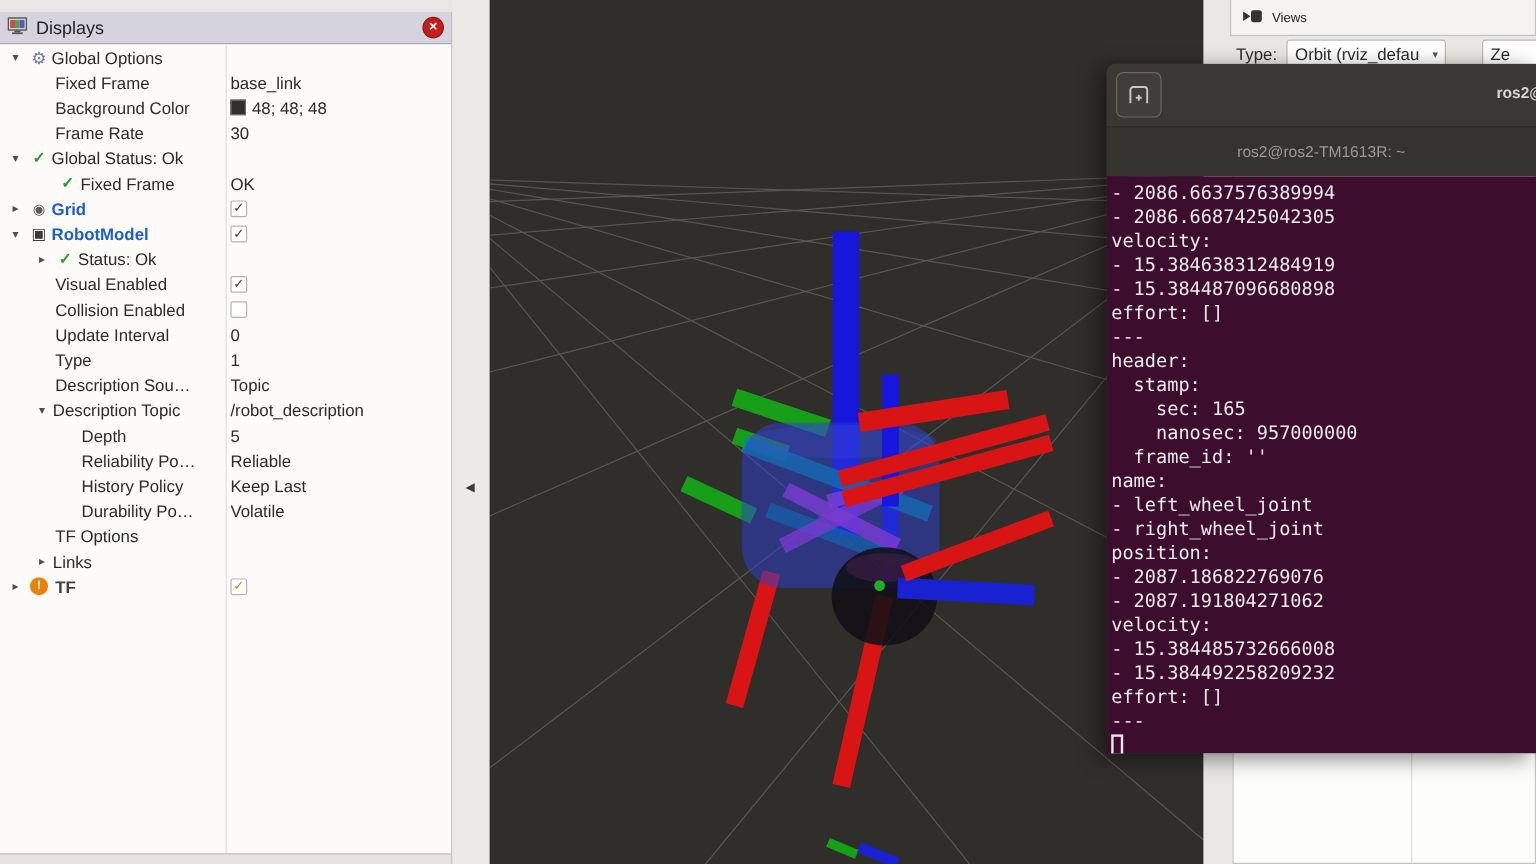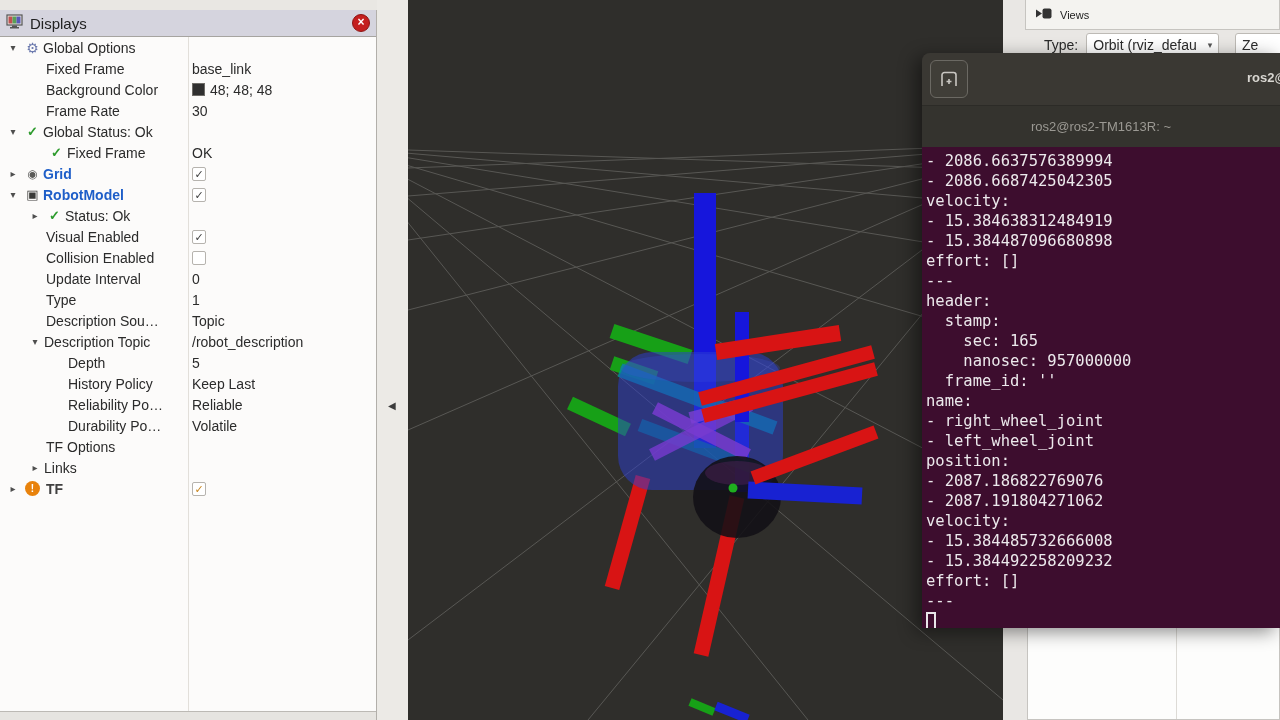--- a/index.html
+++ b/index.html
@@ -36,21 +36,21 @@
   .collapse-arrow { position:absolute; left:11px; top:400px; font-size:10px; color:#3c3c3c; }
 
   
   .viewport { position:absolute; left:408px; top:0; width:595px; height:720px; background:#2f2e2b; }
   .viewport svg { display:block; }
 
   
   .views-panel { position:absolute; left:1003px; top:0; width:277px; height:720px; background:#e9e7e4; }
   .views-titlebar { position:absolute; left:22px; top:0; width:255px; height:30px; background:#f4f3f0; border:1px solid #c6c4c0; border-top:none; display:flex; align-items:center; gap:7px; padding:0 9px; font-size:11px; color:#222; }
   .type-row { position:absolute; left:0; top:33px; width:277px; height:23px; display:flex; align-items:center; font-size:14px; color:#2b2b2b; }
-  .type-label { margin-left:41px; margin-right:8px; }
+  .type-label { margin-left:27px; margin-right:8px; }
   .dropdown { width:133px; height:23px; background:#fff; border:1px solid #bdbab5; border-radius:3px; display:flex; align-items:center; padding:0 6px; font-size:14px; color:#2b2b2b; }
   .dropdown .dd-arrow { margin-left:auto; font-size:9px; color:#555; }
   .zero-btn { position:absolute; left:232px; top:33px; width:56px; height:23px; background:#fff; border:1px solid #bdbab5; border-radius:3px; font-size:14px; color:#2b2b2b; display:flex; align-items:center; padding-left:6px; }
   .views-list { position:absolute; left:24px; top:56px; width:253px; height:664px; background:#fdfdfc; border:1px solid #c6c4c0; }
   .views-list .list-divider { position:absolute; left:148px; top:0; bottom:0; width:1px; background:#dddbd6; }
 
   
   .terminal { position:absolute; left:922px; top:53px; width:358px; height:575px; border-radius:8px 0 0 0; overflow:hidden; box-shadow:-6px 4px 18px rgba(0,0,0,0.45); }
   .term-titlebar { position:relative; height:52px; background:#3a3833; }
   .newtab-btn { position:absolute; left:8px; top:7px; width:38px; height:38px; border:1px solid #6b6963; border-radius:6px; background:#403e38; display:flex; align-items:center; justify-content:center; }
@@ -193,28 +193,28 @@
     </div>
 
     <div class="prow">
       <span class="sp68"></span>
         <span>Depth</span>
       <span class="rvalue">5</span>
     </div>
 
     <div class="prow">
       <span class="sp68"></span>
+        <span>Reliability Po…</span>
+      <span class="rvalue">Reliable</span>
+    </div>
+
+    <div class="prow">
+      <span class="sp68"></span>
         <span>History Policy</span>
       <span class="rvalue">Keep Last</span>
-    </div>
-
-    <div class="prow">
-      <span class="sp68"></span>
-        <span>Reliability Po…</span>
-      <span class="rvalue">Reliable</span>
     </div>
 
     <div class="prow">
       <span class="sp68"></span>
         <span>Durability Po…</span>
       <span class="rvalue">Volatile</span>
     </div>
 
     <div class="prow">
       <span class="sp46"></span>
@@ -349,22 +349,22 @@
     <div class="tline">- 15.384638312484919</div>
     <div class="tline">- 15.384487096680898</div>
     <div class="tline">effort: []</div>
     <div class="tline">---</div>
     <div class="tline">header:</div>
     <div class="tline">  stamp:</div>
     <div class="tline">    sec: 165</div>
     <div class="tline">    nanosec: 957000000</div>
     <div class="tline">  frame_id: ''</div>
     <div class="tline">name:</div>
+    <div class="tline">- left_wheel_joint</div>
     <div class="tline">- right_wheel_joint</div>
-    <div class="tline">- left_wheel_joint</div>
     <div class="tline">position:</div>
     <div class="tline">- 2087.186822769076</div>
     <div class="tline">- 2087.191804271062</div>
     <div class="tline">velocity:</div>
     <div class="tline">- 15.384485732666008</div>
     <div class="tline">- 15.384492258209232</div>
     <div class="tline">effort: []</div>
     <div class="tline">---</div>
     <div class="tline"><span class="cursor"></span></div>
   </div>

